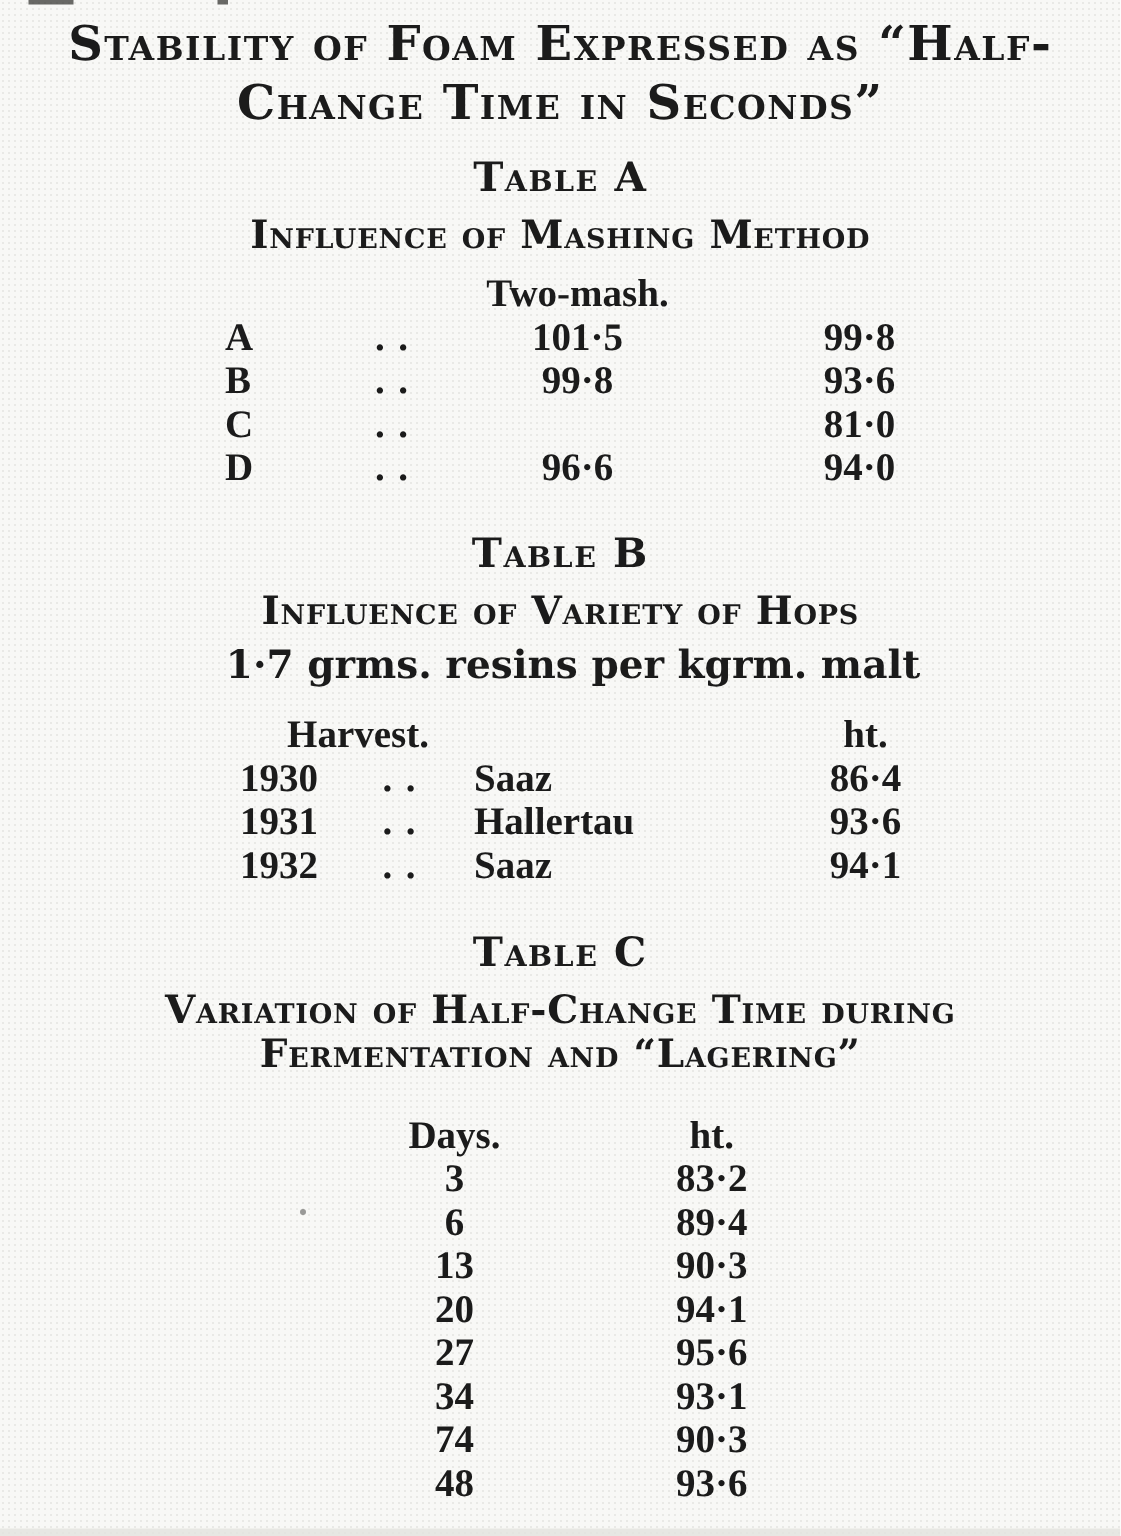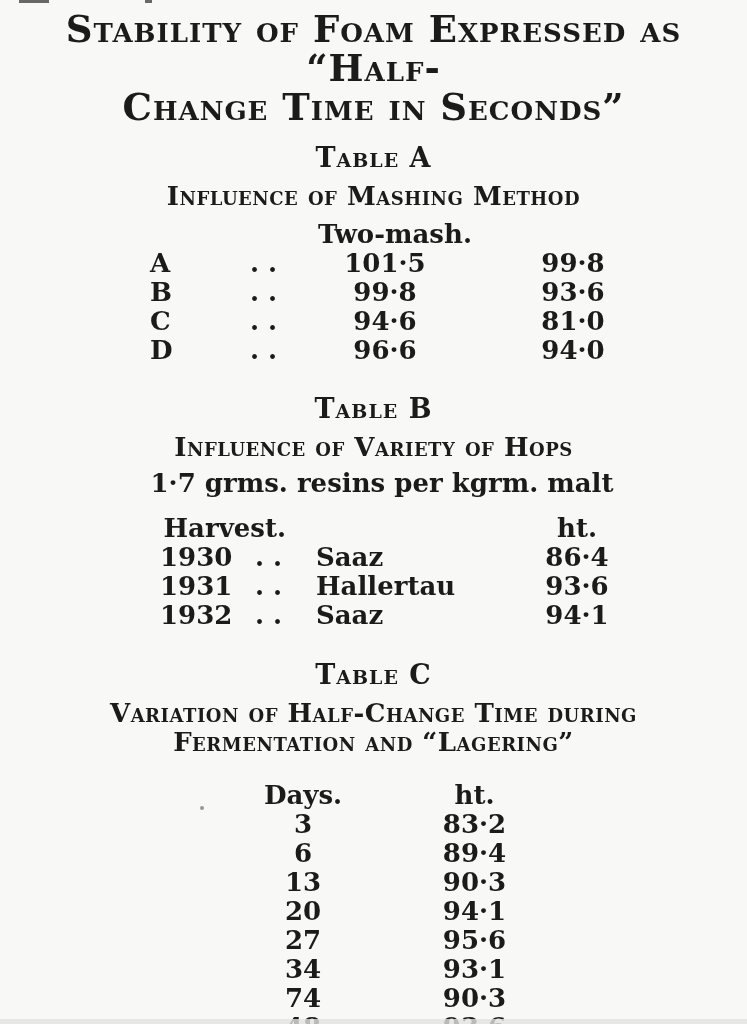--- a/index.html
+++ b/index.html
@@ -16,21 +16,21 @@
     background-image: radial-gradient(#e9e9e6 0.5px, rgba(0,0,0,0) 0.6px);
     background-size: 4px 4px;
     font-family: "DejaVu Serif", "Liberation Serif", serif;
     font-weight: 700;
     color: #1b1b1b;
   }
   .sc { font-variant: small-caps; }
 
   .title {
     padding-top: 10px;
-    font-size: 37px;
+    font-size: 32px;
     line-height: 39px;
     letter-spacing: 1px;
     text-align: center;
   }
   .caption {
     margin-top: 16px;
     font-size: 27px;
     line-height: 30px;
     letter-spacing: 1px;
     text-align: center;
@@ -50,20 +50,21 @@
     line-height: 29px;
     text-align: center;
     margin-left: 17px;
   }
 
   .row {
     position: relative;
     height: 29px;
     font-size: 26px;
     line-height: 29px;
+    font-family: Liberation Serif, serif;
   }
   .row span { position: absolute; top: 0; white-space: nowrap; }
   .head-a { margin-top: 9px; }
   .head-b { margin-top: 16px; }
   .head-c { margin-top: 24px; }
 
   .dots { letter-spacing: 9px; }
 
   
   .ca-label { left: 150px; }
@@ -132,21 +133,20 @@
     </div>
     <div class="row">
       <span class="ca-label">B</span>
       <span class="ca-dots dots">..</span>
       <span class="ca-v1">99·8</span>
       <span class="ca-v2">93·6</span>
     </div>
     <div class="row">
       <span class="ca-label">C</span>
       <span class="ca-dots dots">..</span>
-      <span class="ca-v1">94·6</span>
       <span class="ca-v2">81·0</span>
     </div>
     <div class="row">
       <span class="ca-label">D</span>
       <span class="ca-dots dots">..</span>
       <span class="ca-v1">96·6</span>
       <span class="ca-v2">94·0</span>
     </div>
   </div>
 

